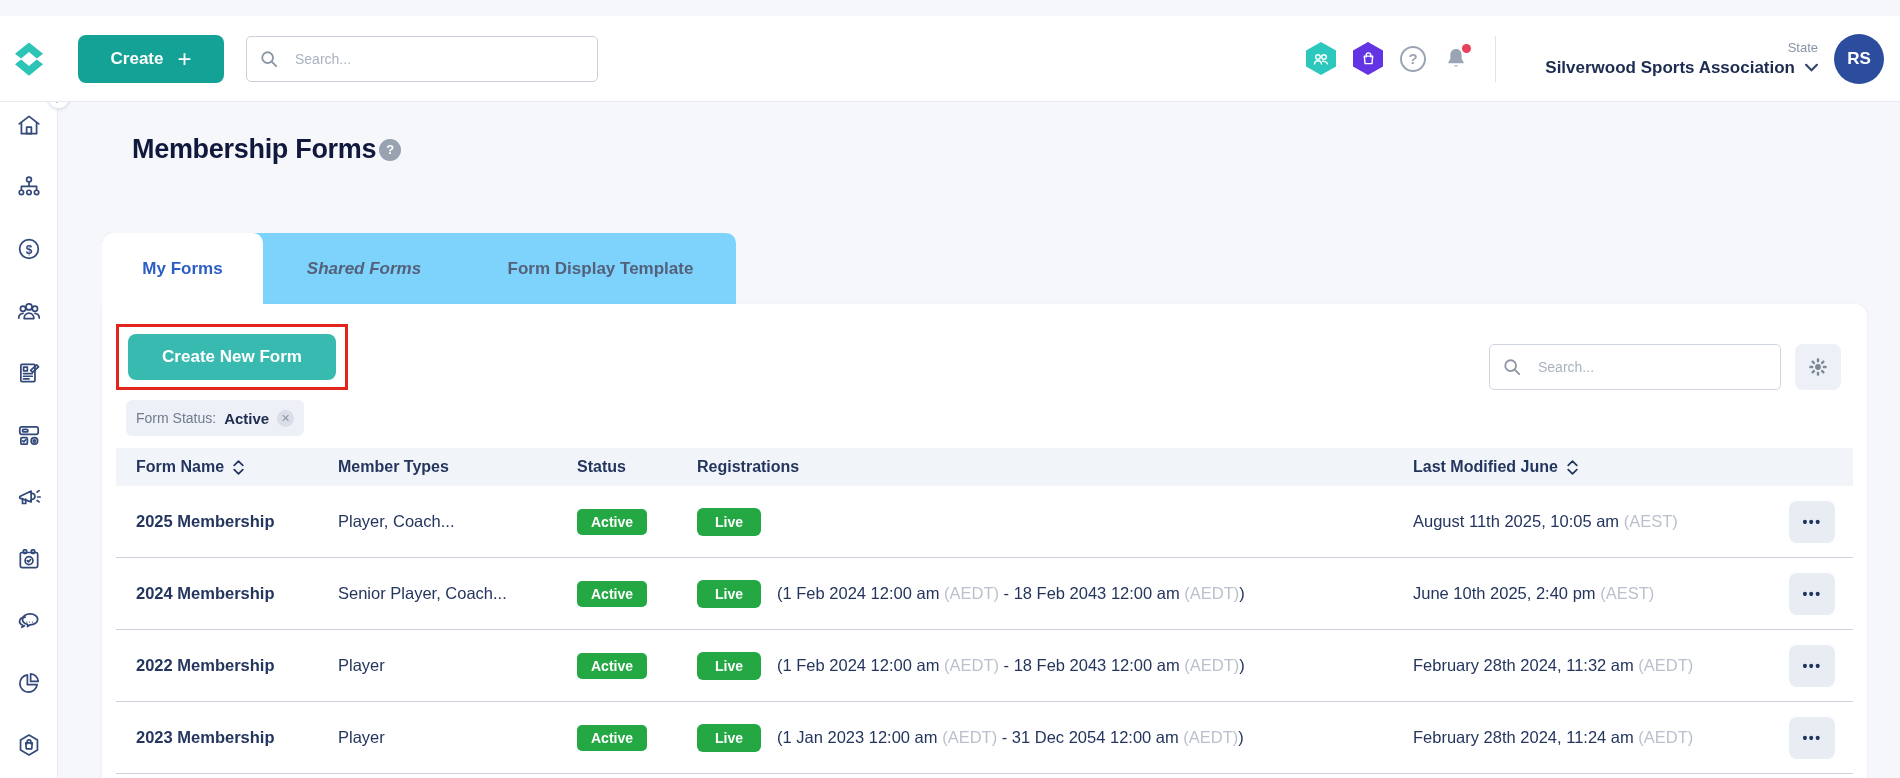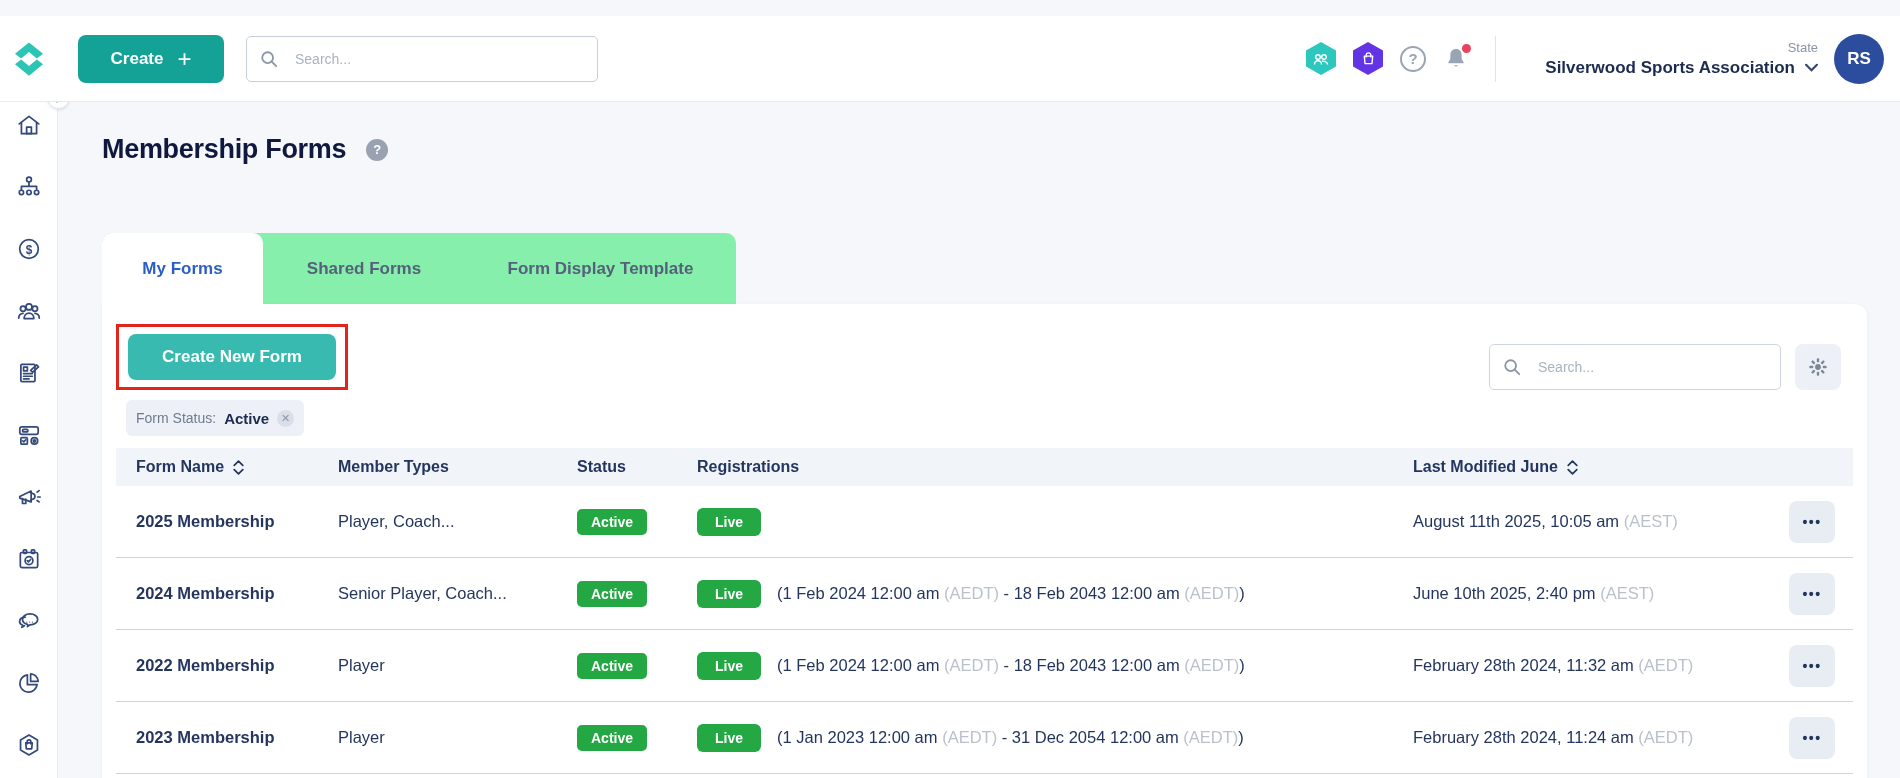--- a/index.html
+++ b/index.html
@@ -43,29 +43,29 @@
   .sidebar { position:fixed; top:86px; left:0; width:58px; height:692px; background:#fff;
              border-right:1px solid #e7eaf0; display:flex; flex-direction:column; align-items:center;
              padding-top:26px; gap:36px; z-index:10; }
   .side-icon { width:26px; height:26px; display:flex; align-items:center; justify-content:center; cursor:pointer; }
   .expand-btn { position:fixed; top:86px; left:47px; width:23px; height:23px; background:#fff;
                 border:1px solid #e2e6ed; border-radius:50%; box-shadow:0 1px 3px rgba(40,60,100,.12);
                 display:flex; align-items:center; justify-content:center; cursor:pointer; z-index:15; }
 
   
   .main { position:absolute; top:86px; left:58px; width:1842px; padding-left:44px; padding-right:33px; }
-  .title-row { margin-top:48px; display:flex; align-items:center; gap:20px; }
+  .title-row { margin-top:48px; display:flex; align-items:center; gap:3px;margin-left:30px; }
   .page-title { font-size:27px; font-weight:700; color:#10193d; letter-spacing:-.3px; }
   .help-badge { width:22px; height:22px; border-radius:50%; background:#98a2b0; color:#fff; font-size:13px;
                 font-weight:700; display:flex; align-items:center; justify-content:center; cursor:pointer; }
 
-  .tabs { margin-top:68px; display:flex; width:634px; height:71px; background:#86efac; border-radius:10px 10px 0 0; }
+  .tabs { margin-top:68px; display:flex; width:634px; height:71px; background:#7dd3fc; border-radius:10px 10px 0 0; }
   .tab { display:flex; align-items:center; justify-content:center; font-size:17px; font-weight:600;
          color:#55607a; cursor:pointer; }
-  .tab:nth-child(1){ width:161px; } .tab:nth-child(2){ width:202px; } .tab:nth-child(3){ width:271px; }
+  .tab:nth-child(1){ width:161px; } .tab:nth-child(2){ width:202px;font-style:italic; } .tab:nth-child(3){ width:271px; }
   .tab.active { background:#fff; color:#2c5fc4; border-radius:10px 10px 0 0; }
 
   .card { background:#fff; border-radius:0 12px 12px 12px; width:1765px; height:520px;
           box-shadow:0 1px 4px rgba(40,60,100,.06); }
   .toolbar { display:flex; align-items:flex-end;gap:8px; }
   .annotation { margin:20px 0 0 14px; border:3px solid #e1251b; padding:7px 9px; display:inline-block; }
   .cnf-btn { width:208px; height:46px; background:#38bab0; border:none; border-radius:8px; color:#fff;
              font-weight:700; font-size:17px; cursor:pointer; font-family:inherit; }
   .toolbar-right { margin-left:auto; margin-right:26px; margin-top:28px; display:flex; gap:14px; align-items:center; }
   .toolbar-right .searchbox input { width:292px; border:1.5px solid #cfd5e0; }

